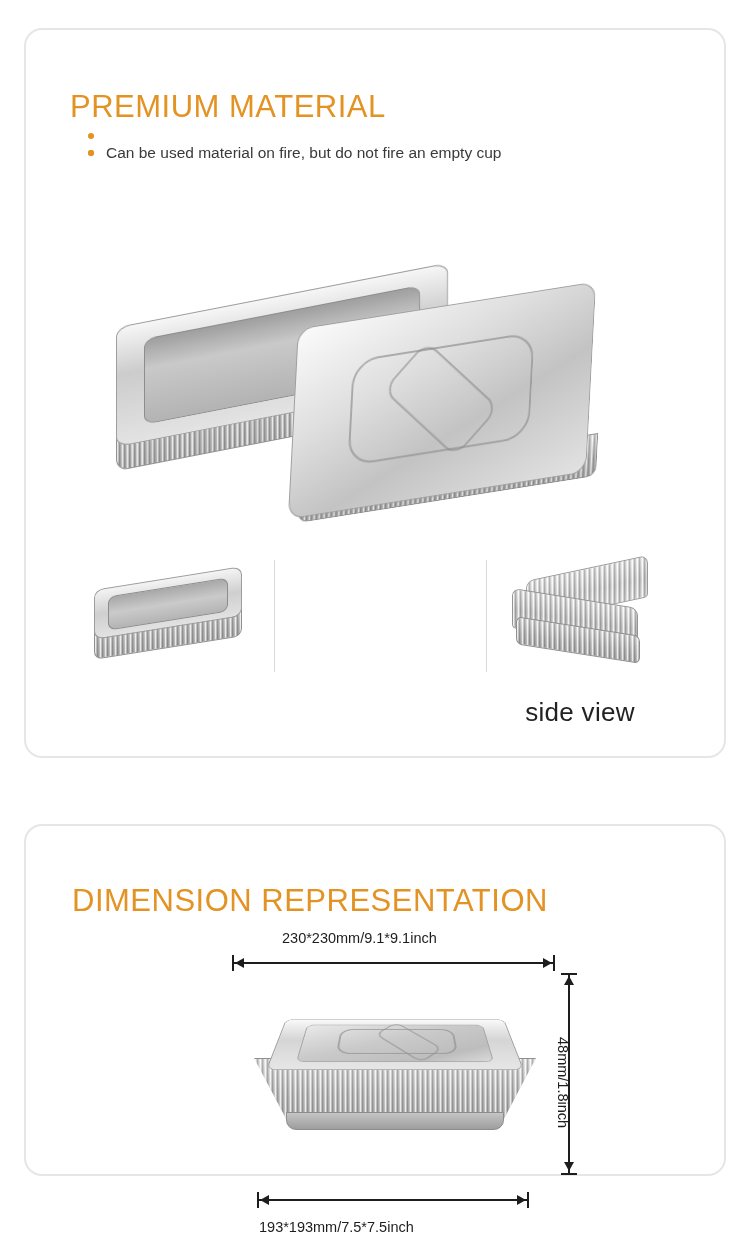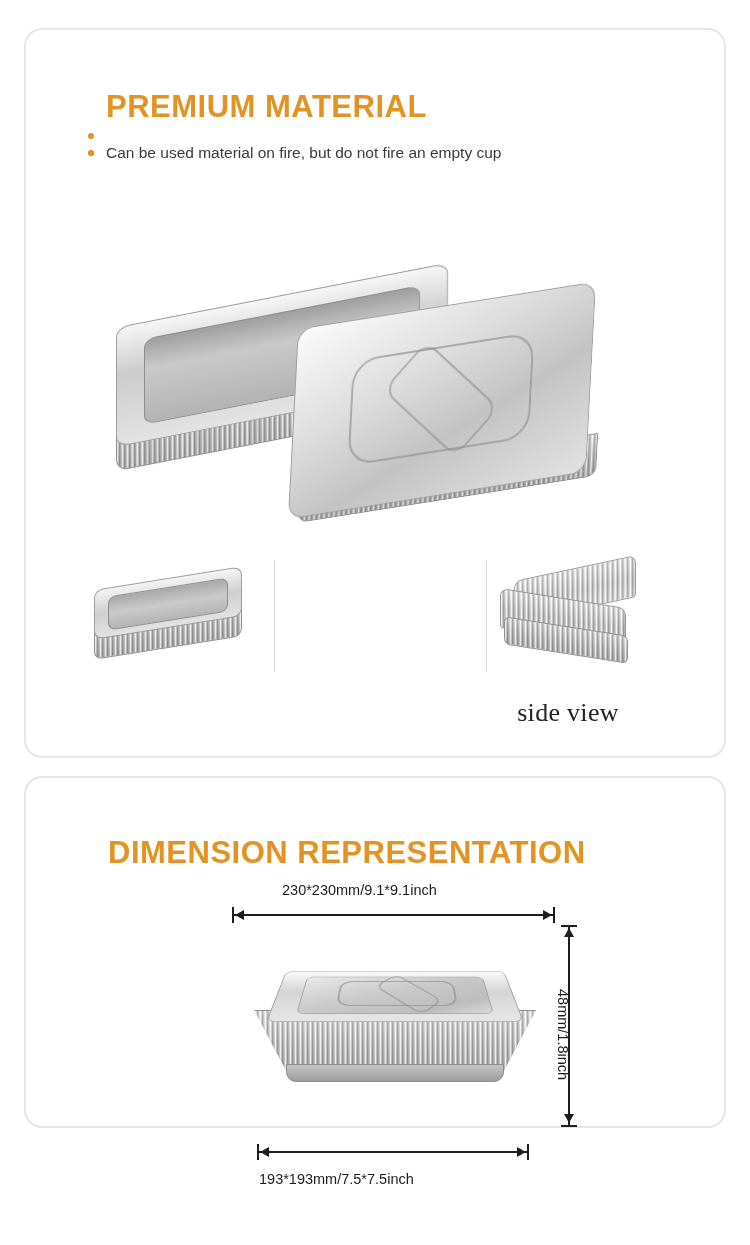--- a/index.html
+++ b/index.html
@@ -25,30 +25,29 @@
   .card {
     position: absolute;
     left: 24px;
     width: 702px;
     box-sizing: border-box;
     background: #ffffff;
     border: 2px solid #e6e6e6;
     border-radius: 18px;
   }
   #card-premium { top: 28px; height: 730px; }
-  #card-dimension { top: 776px; height: 352px; }
+  #card-dimension { top: 824px; height: 352px; }
 
   .card-title {
     font-size: 31px;
-    font-weight: bold;
+    font-weight: normal;
     color: #e39323;
     letter-spacing: 0.5px;
     text-align: left;
     white-space: nowrap;
-    margin-left: 36px;
   }
   #premium-title {
     position: absolute;
     left: 44px;
     top: 38px;
   }
   #dimension-title {
     position: absolute;
     left: 46px;
     top: 36px;
@@ -205,21 +204,21 @@
   }
   .view-col {
     position: absolute;
     top: 0;
     width: 200px;
     height: 170px;
     text-align: center;
   }
   #view-front { left: 6px; }
   #view-top { left: 218px; }
-  #view-side { left: 408px; font-family: Liberation Serif, serif; }
+  #view-side { left: 420px; }
 
   .view-label {
     position: absolute;
     bottom: 0;
     left: 0;
     width: 100%;
     font-size: 26px;
     color: #222;
     letter-spacing: 0.3px;
   }

